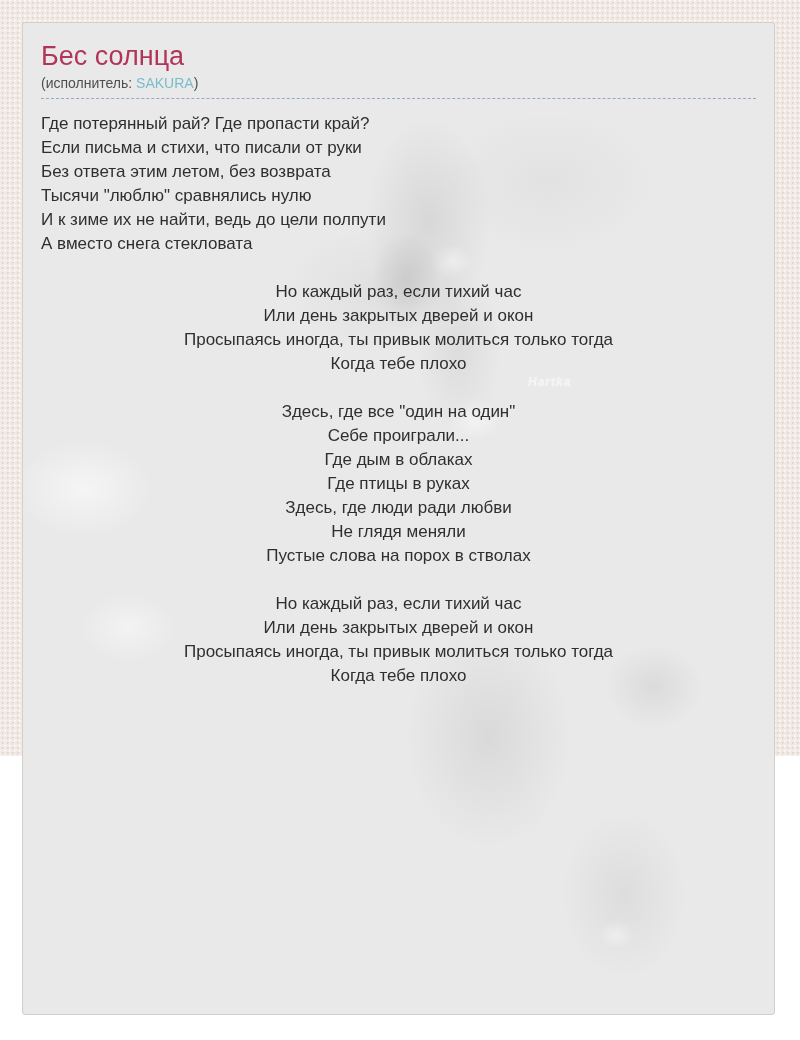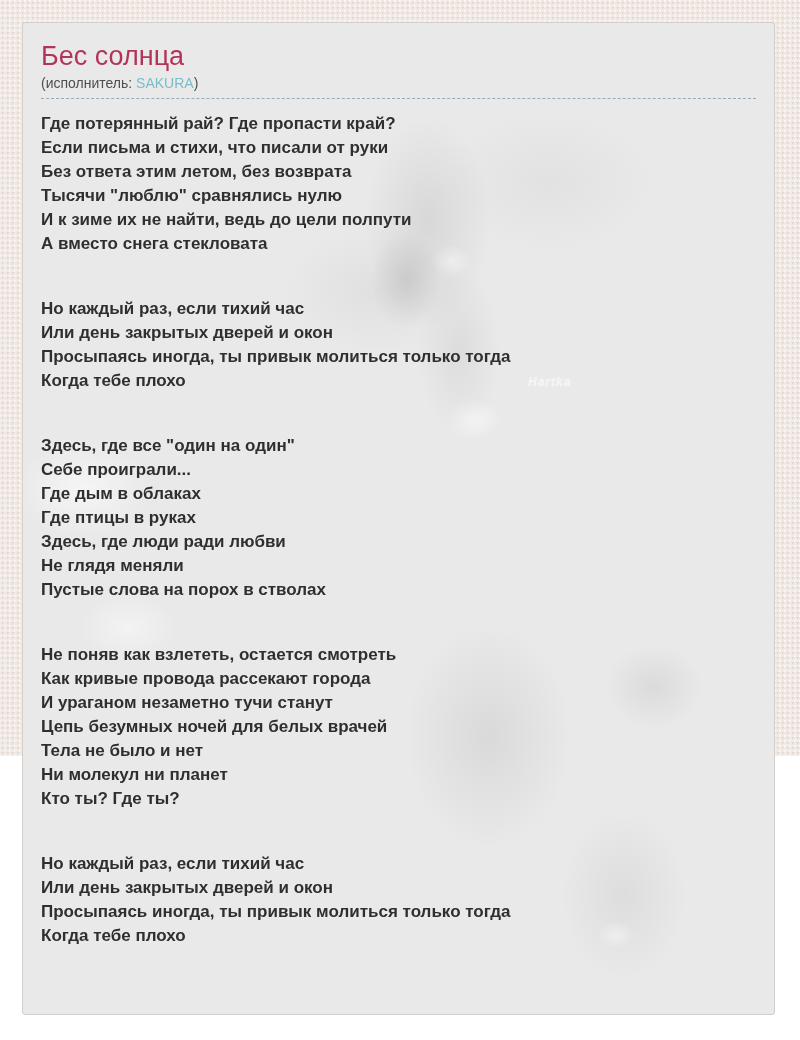--- a/index.html
+++ b/index.html
@@ -73,40 +73,39 @@
     color:var(--link);text-decoration:none;
   }
   .divider{
     margin-top:5px;
     border-bottom:1px dashed var(--divider);
     height:0;
   }
   .lyrics{
     position:relative;
     margin-top:13px;
-    font-size:17px;font-weight:bold;line-height:24px;
+    font-size:17px;font-weight:normal;line-height:24px;
     color:var(--text);
   }
   .stanza{margin:0;}
-  .stanza + .stanza{margin-top:41px;}
+  .stanza + .stanza{margin-top:24px;text-align:center;}
 </style>
 </head>
 <body>
 
 <div class="page-bg">
   <main class="panel">
     <div class="photo-layer">
       <span class="watermark">Hartka</span>
     </div>
     <header>
       <h1 class="title">Бес солнца</h1>
       <div class="subtitle"><span>(исполнитель: </span><a class="artist" href="#">SAKURA</a><span>)</span></div>
       <div class="divider"></div>
     </header>
     <section class="lyrics">
         <p class="stanza">Где потерянный рай? Где пропасти край?<br>Если письма и стихи, что писали от руки<br>Без ответа этим летом, без возврата<br>Тысячи "люблю" сравнялись нулю<br>И к зиме их не найти, ведь до цели полпути<br>А вместо снега стекловата</p>
         <p class="stanza">Но каждый раз, если тихий час<br>Или день закрытых дверей и окон<br>Просыпаясь иногда, ты привык молиться только тогда<br>Когда тебе плохо</p>
         <p class="stanza">Здесь, где все "один на один"<br>Себе проиграли...<br>Где дым в облаках<br>Где птицы в руках<br>Здесь, где люди ради любви<br>Не глядя меняли<br>Пустые слова на порох в стволах</p>
-        <p class="stanza">Не поняв как взлететь, остается смотреть<br>Как кривые провода рассекают города<br>И ураганом незаметно тучи станут<br>Цепь безумных ночей для белых врачей<br>Тела не было и нет<br>Ни молекул ни планет<br>Кто ты? Где ты?</p>
         <p class="stanza">Но каждый раз, если тихий час<br>Или день закрытых дверей и окон<br>Просыпаясь иногда, ты привык молиться только тогда<br>Когда тебе плохо</p>
       </section>
   </main>
 </div>
 
 </body></html>

